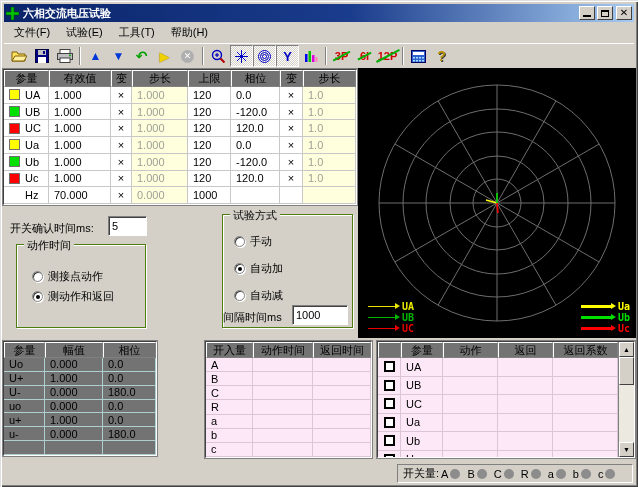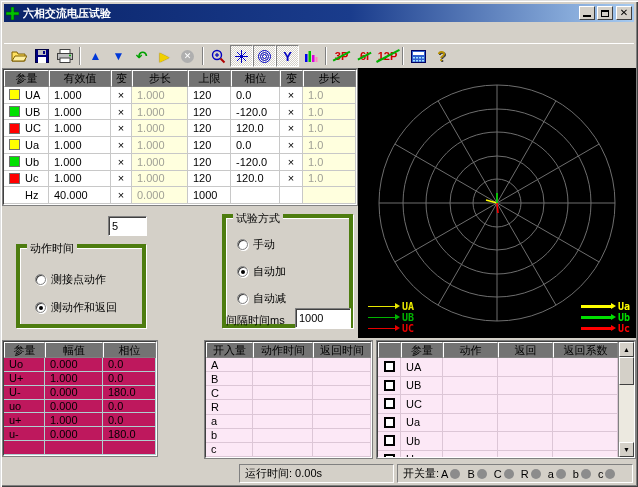--- a/index.html
+++ b/index.html
@@ -55,21 +55,21 @@
   .cell.step { background:#FFFFDE; color:#A0A096; }
   .cell.xcol { justify-content:center; padding-left:0; }
   .csq { width:11px; height:11px; border:1px solid #707070; margin-right:5px; flex:none; }
   .csq.blank { visibility:hidden; }
 
   
   .ctl-label { position:absolute; font-size:11px; }
   .field { position:absolute; border:1px solid; border-color:#808080 #fff #fff #808080;
     box-shadow:inset 1px 1px 0 #404040; background:#fff; font-size:11px; padding:2px 3px;
     font-family:"Liberation Sans","DejaVu Sans",sans-serif; }
-  .groupbox { position:absolute; border:4px solid #4d7c0f;
+  .groupbox { position:absolute; border:1px solid #4d7c0f;
     box-shadow:inset 1px 1px 0 #fff, 1px 1px 0 #fff; }
   .gb-title { position:absolute; top:-7px; left:7px; background:#D4D0C8; padding:0 3px; font-size:11px; }
   .radio-row { position:absolute; display:flex; align-items:center; }
   .radio { width:11px; height:11px; border-radius:50%; background:#fff; margin-right:5px; flex:none;
     border:1px solid #808080; box-shadow:inset 1px 1px 0 #404040, 1px 1px 0 #fff; position:relative; }
   .radio[data-checked="true"]::after { content:""; position:absolute; left:3px; top:3px; width:4px; height:4px;
     border-radius:50%; background:#000; }
 
   
   .chart { position:absolute; left:358px; top:68px; width:278px; height:270px; background:#000; }
@@ -84,21 +84,21 @@
   
   .btable { position:absolute; top:341px; background:#fff; border:1px solid; border-color:#404040 #fff #fff #404040;
     box-shadow:0 0 0 1px #808080; display:grid; overflow:hidden; }
   .seq { left:3px; width:154px; height:115px; grid-template-columns:41px 58px 1fr; grid-template-rows:16px repeat(7,1fr); }
   .din { left:205px; width:167px; height:117px; grid-template-columns:47px 60px 1fr; grid-template-rows:16px repeat(7,1fr); }
   .res-wrap { position:absolute; left:377px; top:341px; width:258px; height:117px;
     border:1px solid; border-color:#404040 #fff #fff #404040; box-shadow:0 0 0 1px #808080;
     display:flex; background:#fff; overflow:hidden; }
   .res { flex:1; display:grid; grid-template-columns:23px 42px 55px 55px 1fr;
     grid-template-rows:16px repeat(6,18.5px); overflow:hidden; }
-  .cyan { background:#be185d; }
+  .cyan { background:#737373; }
   .pink { background:#FCE8F6; }
   .seq .cell { border-color:#AECFCF; }
   .din .cell, .res .cell { border-color:#DCC6D6; }
   .chk { width:11px; height:11px; border:2px solid #000; background:#fff; margin:0 auto; }
   .cell.center { justify-content:center; padding-left:0; }
 
   
   .sbar { width:16px; background:#ECE9E0; border-left:1px solid #808080; display:flex; flex-direction:column; flex:none; }
   .sbtn { height:15px; background:#D4D0C8; border:1px solid; border-color:#fff #404040 #404040 #fff;
     font-size:7px; text-align:center; line-height:13px; color:#000; flex:none; }
@@ -131,20 +131,26 @@
         <span class="glyph-min"></span>
       </span>
     <span class="winbtn">
         <span class="glyph-max"></span>
       </span>
     <span class="winbtn" style="margin-left:3px">
         <span class="glyph-close">✕</span>
       </span>
   </div>
 
+  <div class="menubar">
+    <span class="menu-item">文件(F)</span>
+    <span class="menu-item">试验(E)</span>
+    <span class="menu-item">工具(T)</span>
+    <span class="menu-item">帮助(H)</span>
+  </div>
 
   <div class="toolbar">
     <span class="tb-btn">
       <svg width="16" height="14" viewBox="0 0 16 14">
         <path d="M1 3 L6 3 L7 5 L14 5 L14 12 L1 12 Z" fill="#FFE060" stroke="#806000"></path>
         <path d="M1 12 L4 7 L16 7 L13 12 Z" fill="#FFF0A0" stroke="#806000"></path>
       </svg>
     </span>
     <span class="tb-btn">
       <svg width="14" height="14" viewBox="0 0 14 14">
@@ -329,38 +335,39 @@
     <div class="cell step">1.000</div>
     <div class="cell">120</div>
     <div class="cell">120.0</div>
     <div class="cell xcol">×</div>
     <div class="cell step">1.0</div>
 
     <div class="cell">
         <span class="csq blank"></span>
         <span>Hz</span>
       </div>
-    <div class="cell">40.000</div>
+    <div class="cell">70.000</div>
     <div class="cell xcol">×</div>
     <div class="cell step">0.000</div>
     <div class="cell">1000</div>
     <div class="cell"></div>
     <div class="cell xcol"></div>
     <div class="cell step"></div>
   </div>
 
+  <span class="ctl-label" style="left:10px; top:221px;">开关确认时间ms:</span>
   <input class="field" style="left: 108px; top: 216px; width: 39px; height: 20px;" value="5">
 
   <div class="groupbox" style="left:16px; top:244px; width:130px; height:84px;">
     <span class="gb-title">动作时间</span>
     <div class="radio-row" style="left:15px; top:24px;">
       <span class="radio" data-checked="false"></span>
       <span>测接点动作</span>
     </div>
-    <div class="radio-row" style="left:15px; top:52px;">
+    <div class="radio-row" style="left:15px; top:44px;">
       <span class="radio" data-checked="true"></span>
       <span>测动作和返回</span>
     </div>
   </div>
 
   <div class="groupbox" style="left:222px; top:214px; width:131px; height:114px;">
     <span class="gb-title">试验方式</span>
     <div class="radio-row" style="left:11px; top:19px;">
       <span class="radio" data-checked="false"></span>
       <span>手动</span>
@@ -540,23 +547,20 @@
     </div>
     <div class="sbar">
       <div class="sbtn">▲</div>
       <div class="sthumb"></div>
       <div class="strack"></div>
       <div class="sbtn">▼</div>
     </div>
   </div>
 
   <div class="statusbar">
-    <div class="spanel sp-time">
-        <span>运行时间: 0.00s</span>
-      </div>
     <div class="spanel sp-sw">
       <span>开关量:</span>
       <span class="sw-item" style="margin-left:2px">
           <span>A</span>
           <span class="sw-dot"></span>
         </span>
       <span class="sw-item">
           <span>B</span>
           <span class="sw-dot"></span>
         </span>

